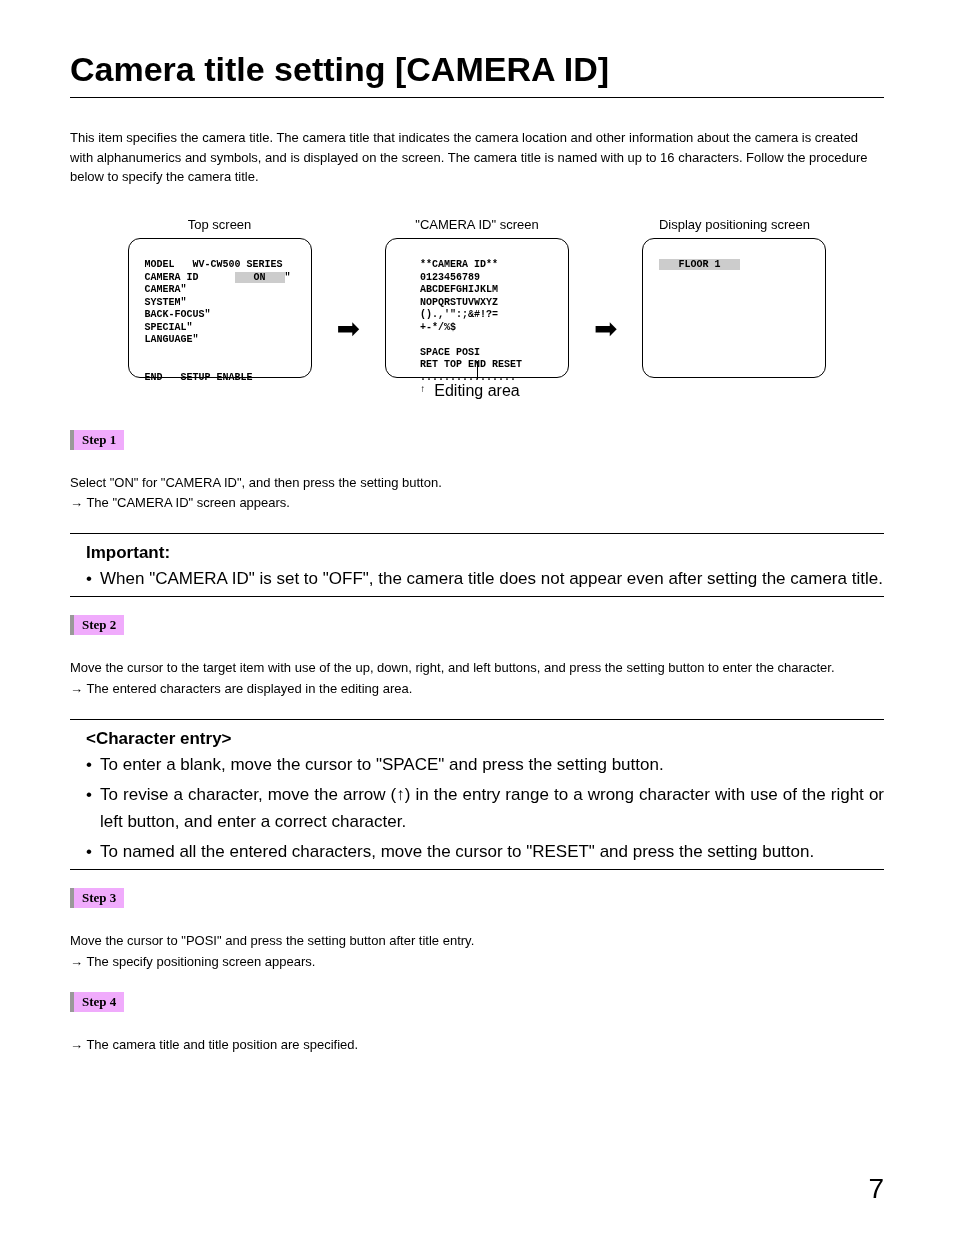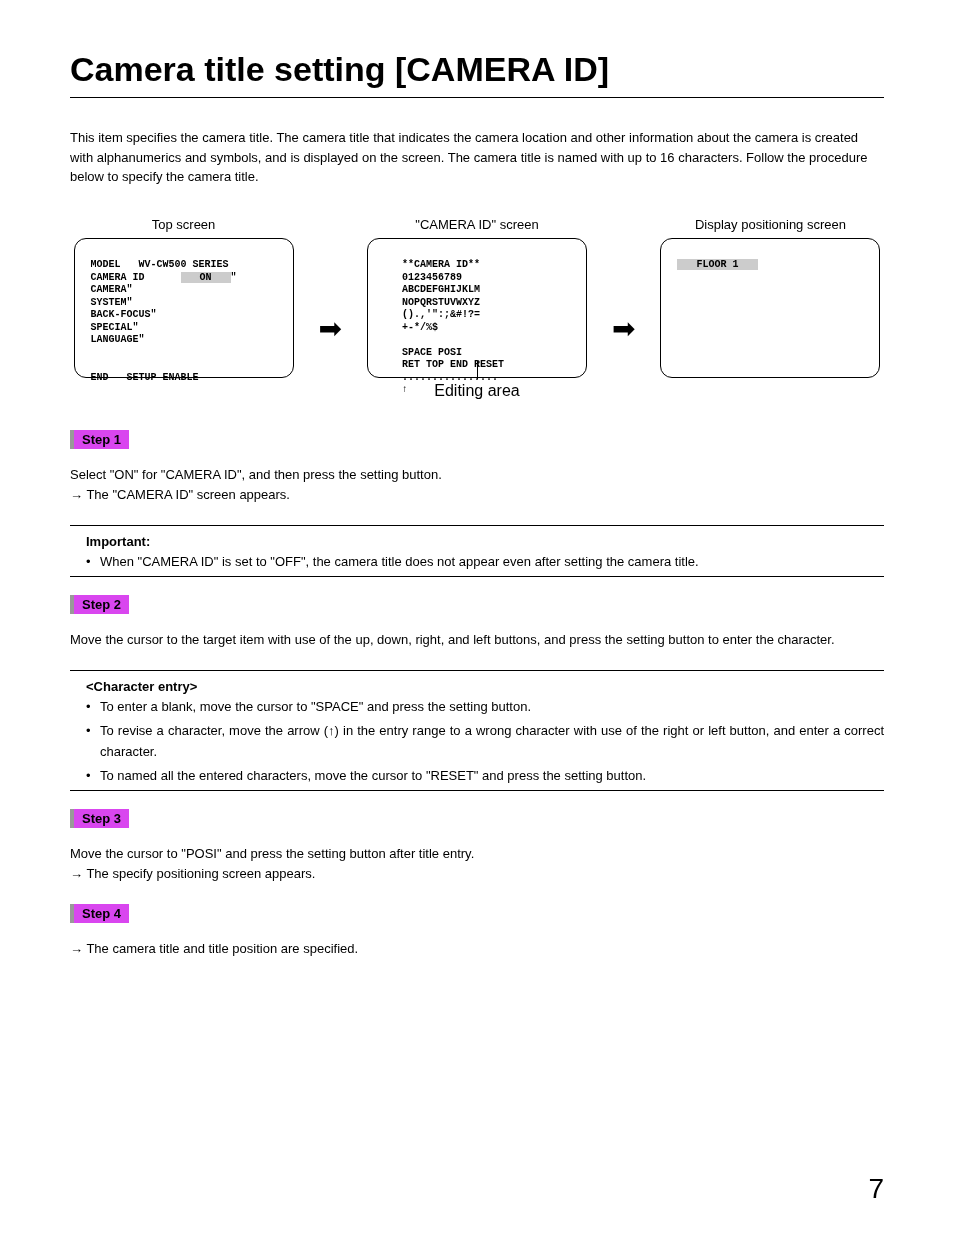--- a/index.html
+++ b/index.html
@@ -25,45 +25,46 @@
     align-items: flex-start;
     justify-content: center;
     gap: 25px;
     margin-bottom: 30px;
   }
   .screen-col { display: flex; flex-direction: column; align-items: center; }
   .screen-label { font-size: 13px; margin-bottom: 6px; text-align: center; }
   .screen-box {
     border: 1.5px solid #000;
     border-radius: 12px;
-    width: 220px;
+    width: 184px;
     height: 140px;
     padding: 8px 10px;
     font-family: "Courier New", monospace;
     font-size: 10px;
     font-weight: bold;
     line-height: 1.25;
     white-space: pre;
     position: relative;
   }
   .screen-box .hl { background: #ccc; padding: 0 19px; }
   .arrow-big { font-size: 28px; align-self: center; margin-top: 40px; }
   .editing-caption { font-size: 16px; margin-top: 4px; text-align:center; }
   .step-head {
     display: inline-block;
-    background: #d946ef;
+    background: #f0abfc;
     border-left: 4px solid #999;
     padding: 2px 8px;
     font-size: 13px;
     font-weight: bold;
-    margin-bottom: 16px;
+    margin-bottom: 23px;
+    font-family: Liberation Serif, serif;
   }
   .step-body { font-size: 13px; line-height: 1.55; margin-bottom: 20px; }
   .result-line::before { content: "→ "; }
-  .note-block { font-size: 13px; line-height: 1.55; margin: 6px 0 18px 0; }
+  .note-block { font-size: 17px; line-height: 1.55; margin: 6px 0 18px 0; }
   .note-title { font-weight: bold; padding: 0 4px; }
   .bullets { list-style: none; padding-left: 18px; }
   .bullets li { position: relative; margin-bottom: 4px; text-align: justify;}
   .bullets li::before { content: "•"; position: absolute; left: -14px; }
   .page-num { position: absolute; bottom: 30px; right: 70px; font-size: 28px; }
   .pointer-line {
     position:absolute; left:50%; bottom:-2px; width:1px; height:18px; background:#000;
   }
 </style>
 </head>
@@ -137,20 +138,21 @@
       <li>When "CAMERA ID" is set to "OFF", the camera title does not appear even after setting the camera title.</li>
     </ul>
   </div>
   <hr class="thin-rule">
 </div>
 
 
 <div class="step-head">Step 2</div>
 <div class="step-body">
   <div>Move the cursor to the target item with use of the up, down, right, and left buttons, and press the setting button to enter the character.</div>
+  <div class="result-line">The entered characters are displayed in the editing area.</div>
 </div>
 
 
 <div class="note-block">
   <hr class="thin-rule">
   <div style="padding-left:12px;">
     <span class="note-title">&lt;Character entry&gt;</span>
     <ul class="bullets">
       <li>To enter a blank, move the cursor to "SPACE" and press the setting button.</li>
       <li>To revise a character, move the arrow (↑) in the entry range to a wrong character with use of the right or left button, and enter a correct character.</li>

